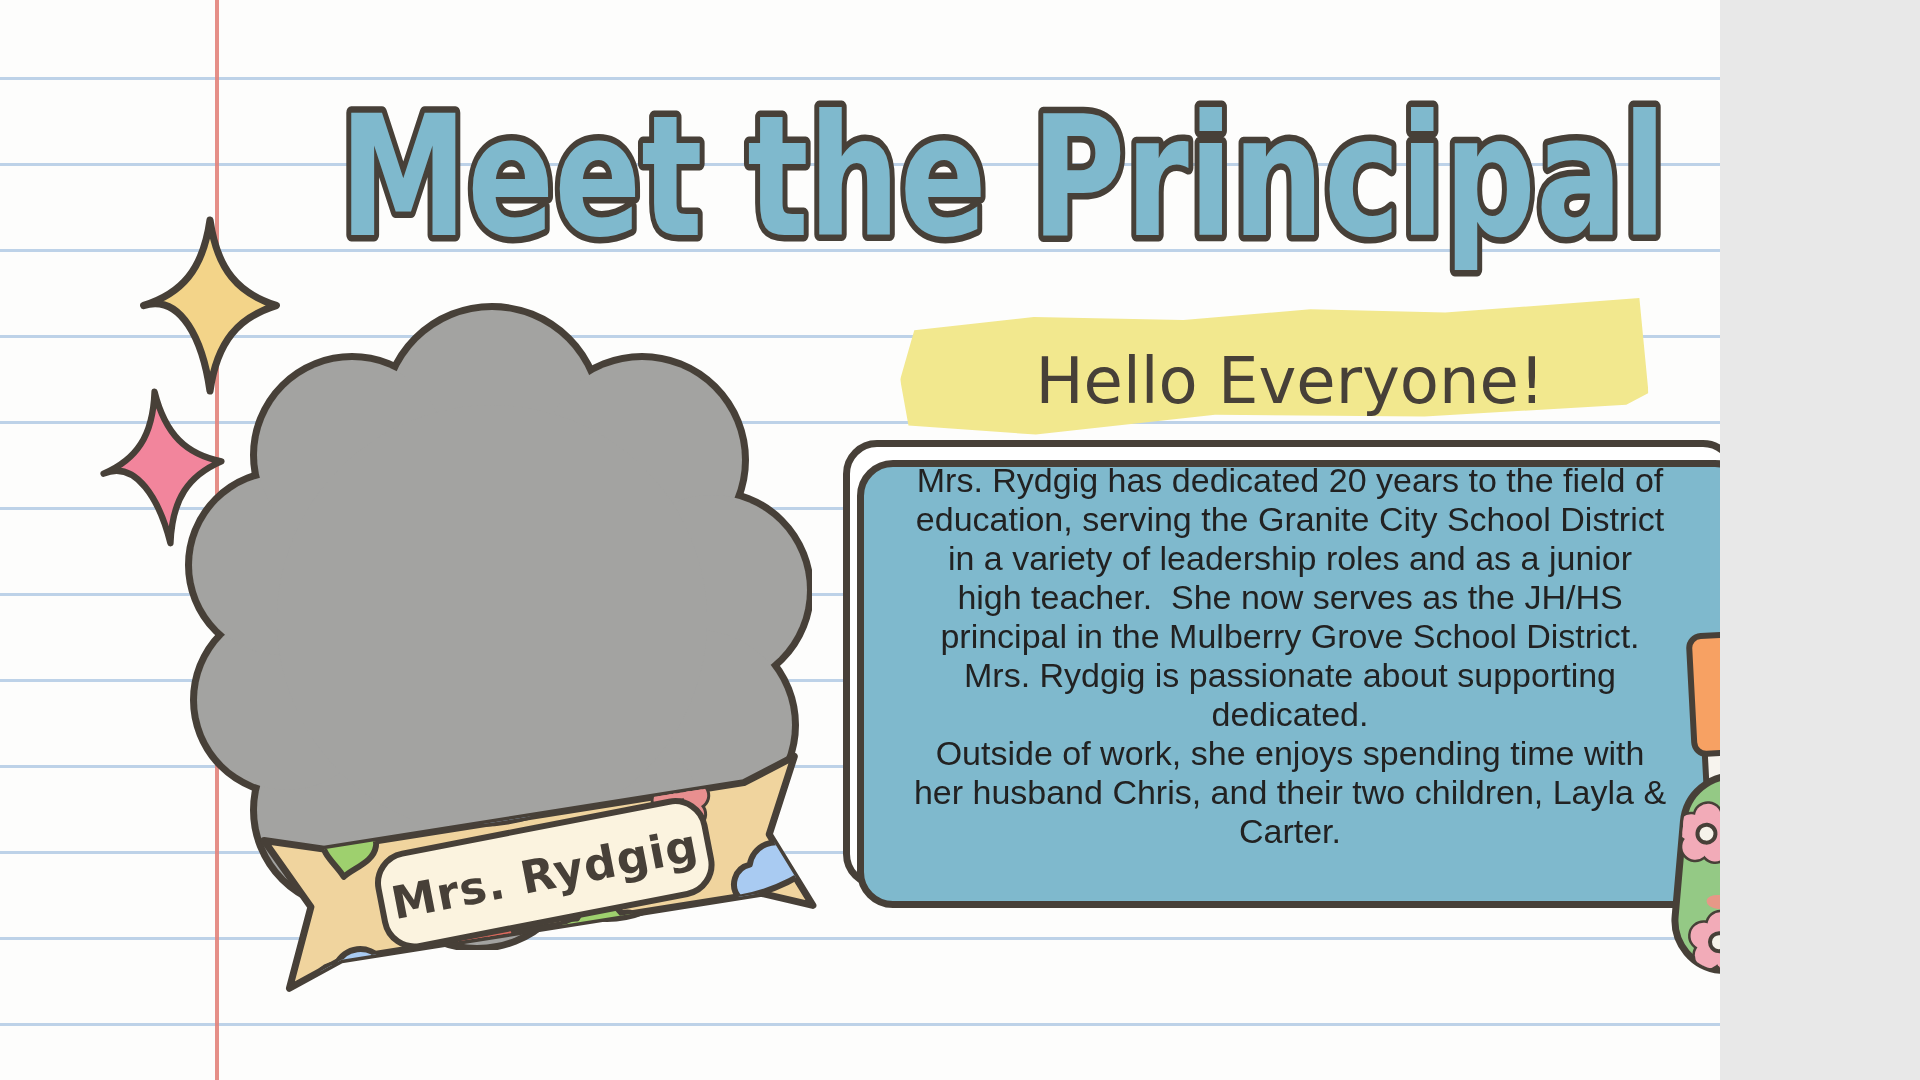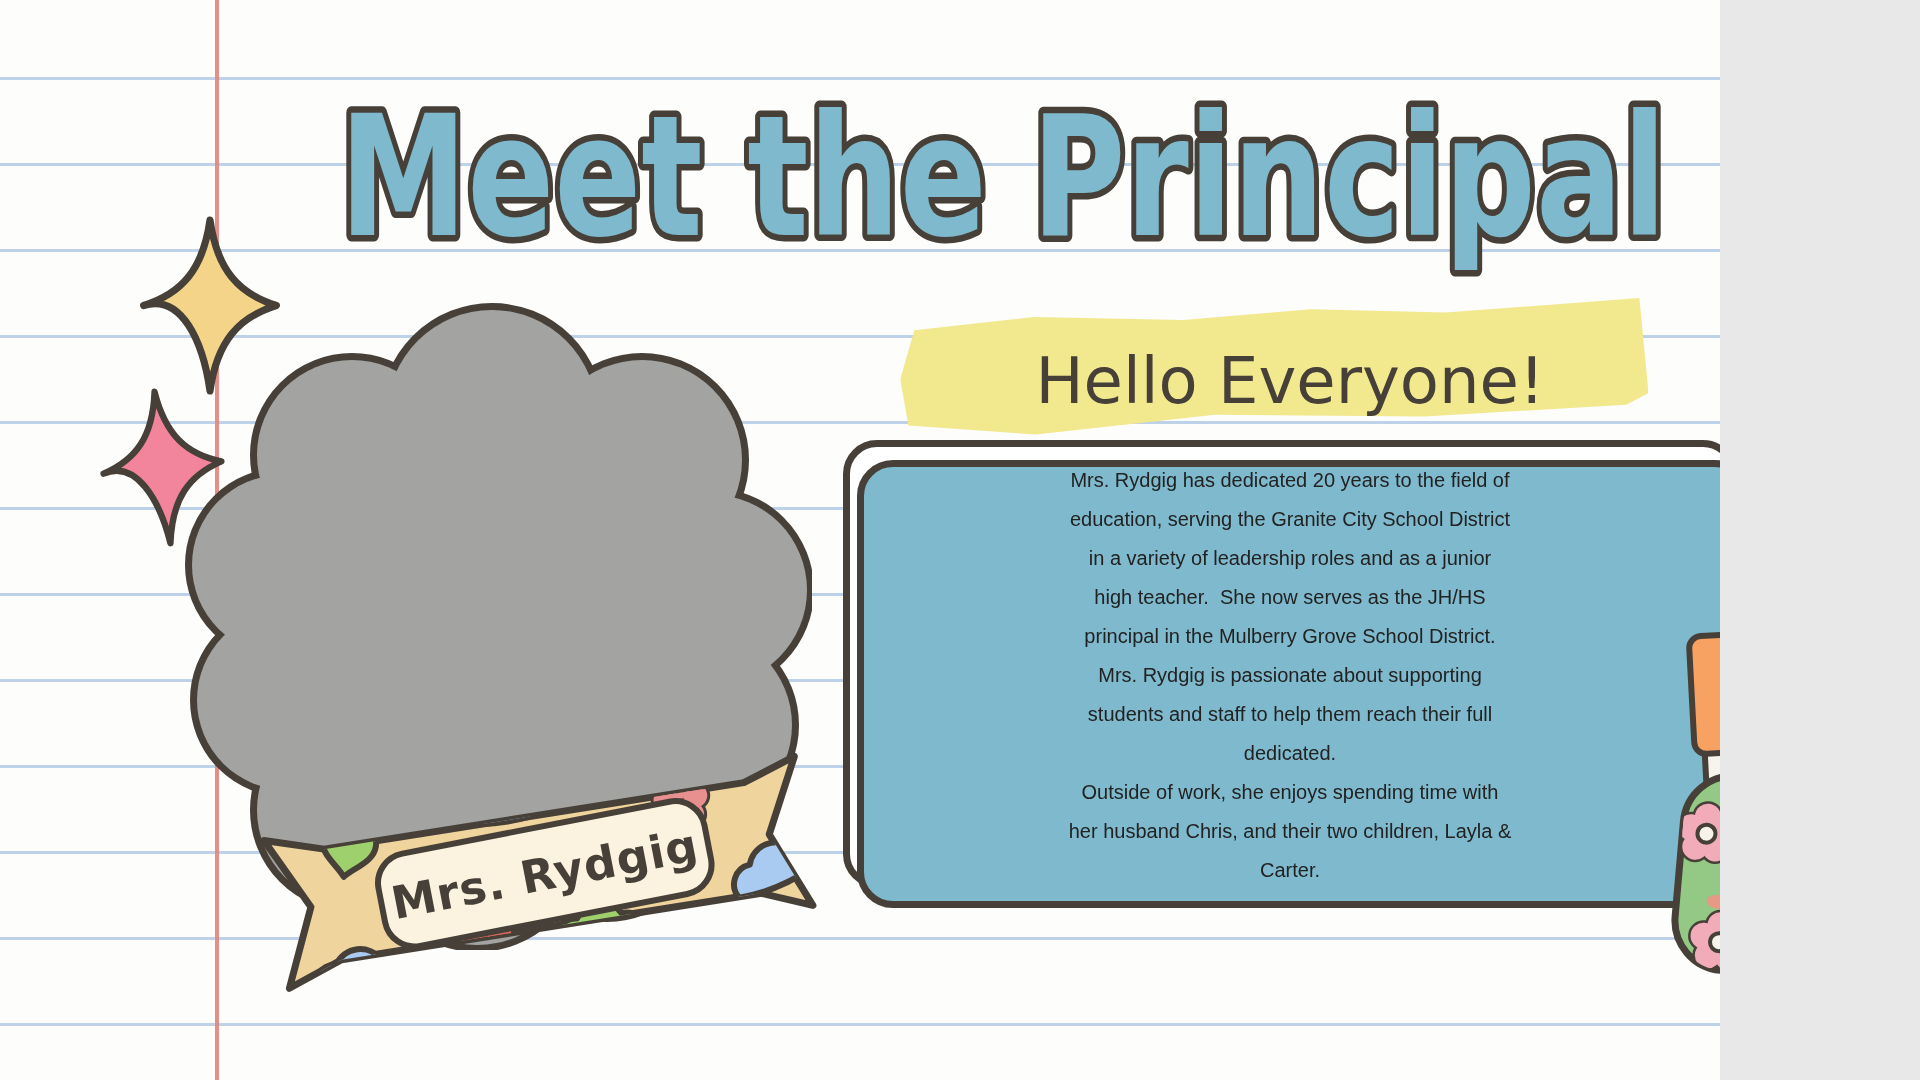--- a/index.html
+++ b/index.html
@@ -19,21 +19,21 @@
     position:absolute;left:843px;top:440px;width:894px;height:448px;
     box-sizing:border-box;background:#ffffff;border:7px solid #474038;border-radius:34px;
     z-index:0;
   }
   .infobox::before{
     content:"";position:absolute;left:7px;top:13px;right:-21px;bottom:-27px;
     background:#7fb9cd;border:7px solid #474038;border-radius:36px;z-index:-1;
   }
   .info-text{
     position:absolute;left:0;right:0;top:14px;text-align:center;
-    font-family:"Liberation Sans",sans-serif;font-size:20px;line-height:39px;color:#222222;
+    font-family:"Liberation Sans",sans-serif;font-size:34px;line-height:39px;color:#222222;
   }
   .bio-line{white-space:pre;}
   .highlight{
     position:absolute;left:900px;top:296px;width:748px;height:140px;background:#f2e88e;
     transform:rotate(-1deg);
     clip-path:polygon(2% 20%,18% 12%,38% 16%,55% 10%,73% 14%,99% 6%,100% 74%,97% 82%,70% 88%,42% 84%,18% 96%,1% 88%,0 55%);
   }
   .heading{
     position:absolute;left:920px;top:344px;width:740px;text-align:center;
     font-size:64px;font-weight:normal;color:#474038;letter-spacing:0px;
@@ -61,21 +61,20 @@
   </svg>
 
   <div class="infobox">
     <div class="info-text">
         <div class="bio-line">Mrs. Rydgig has dedicated 20 years to the field of</div>
         <div class="bio-line">education, serving the Granite City School District</div>
         <div class="bio-line">in a variety of leadership roles and as a junior</div>
         <div class="bio-line">high teacher.  She now serves as the JH/HS</div>
         <div class="bio-line">principal in the Mulberry Grove School District.</div>
         <div class="bio-line">Mrs. Rydgig is passionate about supporting</div>
-        <div class="bio-line">students and staff to help them reach their full</div>
         <div class="bio-line">dedicated.</div>
         <div class="bio-line">Outside of work, she enjoys spending time with</div>
         <div class="bio-line">her husband Chris, and their two children, Layla &amp;</div>
         <div class="bio-line">Carter.</div>
       </div>
   </div>
 
   <div class="highlight"></div>
   <div class="heading">Hello Everyone!</div>
 

